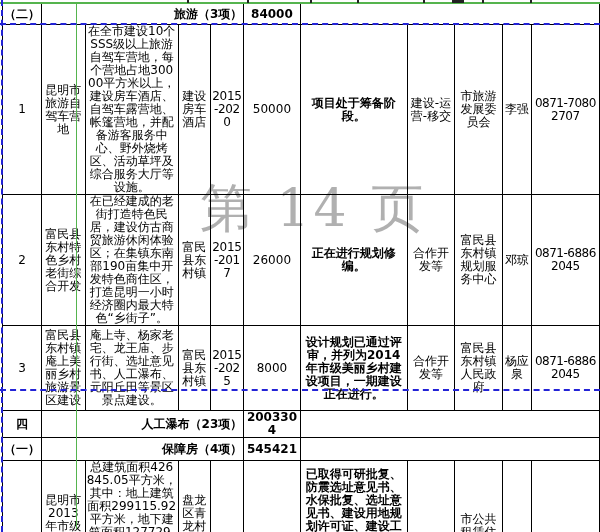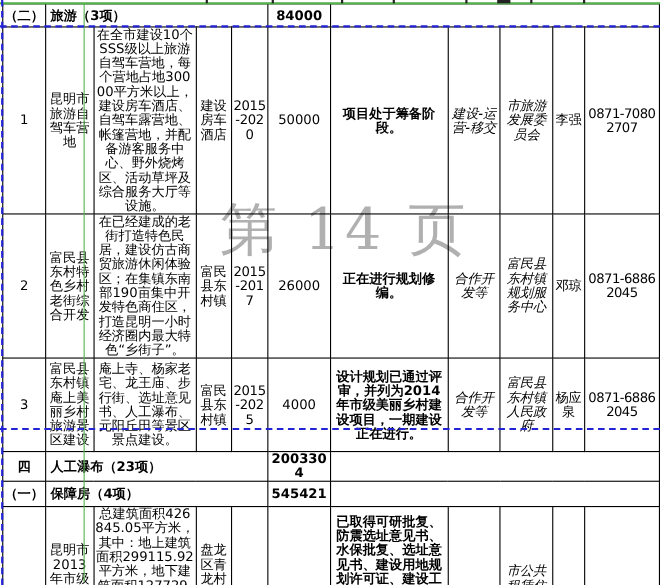--- a/index.html
+++ b/index.html
@@ -36,27 +36,27 @@
     font-size:12px;
     line-height:13px;
     text-align:center;
     vertical-align:middle;
     word-break:break-all;
     background:transparent;
   }
   td.l{text-align:left;}
   td.content{font-size:11px;line-height:12.6px;text-align:left;}
   td.progress{font-size:11px;line-height:12.8px;text-align:left;font-weight:bold;}
-  td.small-cjk{font-size:11px;line-height:12.5px;font-style:italic;}
+  td.small-cjk{font-size:11px;line-height:12.5px;}
   td.years{font-size:10px;line-height:12px;letter-spacing:-0.3px;}
   td.money{font-size:11px;}
   td.contact{font-size:9.5px;letter-spacing:-0.3px;padding:0;}
   td.phone{font-size:9px;letter-spacing:-0.5px;padding:0;}
   tr.sec td{font-weight:bold;}
-  tr.sec td.label{text-align:left;padding-left:4px;}
+  tr.sec td.label{text-align:right;padding-left:4px;}
   
   .vline-blue{
     position:absolute;left:1px;top:0;height:532px;width:0;
     border-left:2px dashed #2323d6;z-index:3;pointer-events:none;
   }
   .hline-blue{
     position:absolute;left:0;width:600px;height:0;
     border-top:2px dashed #2323d6;z-index:3;pointer-events:none;
   }
   .hline-green{
@@ -129,21 +129,21 @@
       <td class="contact">邓琼</td>
       <td class="phone">0871-68862045</td>
     </tr>
 
     <tr style="height:85px">
       <td>3</td>
       <td class="l">富民县东村镇庵上美丽乡村旅游景区建设</td>
       <td class="content">庵上寺、杨家老宅、龙王庙、步行街、选址意见书、人工瀑布、元阳丘田等景区景点建设。</td>
       <td>富民县东村镇</td>
       <td class="years">2015-2025</td>
-      <td class="money">4000</td>
+      <td class="money">8000</td>
       <td class="progress">设计规划已通过评审，并列为2014年市级美丽乡村建设项目，一期建设正在进行。</td>
       <td class="small-cjk">合作开发等</td>
       <td class="small-cjk">富民县东村镇人民政府</td>
       <td class="contact">杨应泉</td>
       <td class="phone">0871-68862045</td>
     </tr>
 
     <tr class="sec" style="height:25px">
       <td>四</td>
       <td class="label" colspan="4">人工瀑布（23项）</td>

